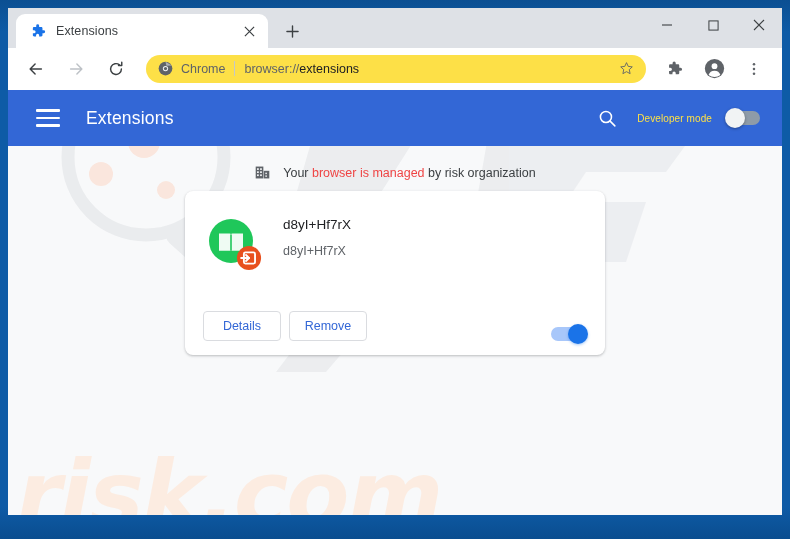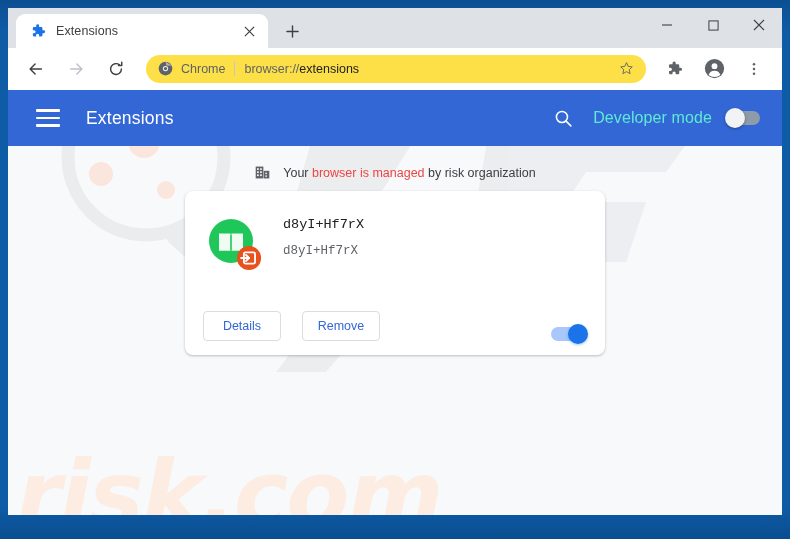--- a/index.html
+++ b/index.html
@@ -111,21 +111,21 @@
     height: 56px; background: #3367d6;
     display: flex; align-items: center;
     position: relative; z-index: 3;
     padding: 0 22px 0 28px;
   }
   .hamburger { width: 24px; height: 18px; display: flex; flex-direction: column;
     justify-content: space-between; cursor: pointer; flex: none; }
   .hamburger i { display: block; height: 2.6px; background: #fff; border-radius: 1px; }
   .hdr-title { color: #fff; font-size: 17.5px; margin-left: 26px; letter-spacing: .2px; }
   .hdr-right { margin-left: auto; display: flex; align-items: center; }
-  .devmode-label { color: #5eead4; font-size: 16px; margin: 0 14px 0 20px; letter-spacing: .1px; }
+  .devmode-label { color: #fde047; font-size: 10px; margin: 0 14px 0 20px; letter-spacing: .1px; }
   .switch-off {
     width: 34px; height: 14px; background: #8e9ba8; border-radius: 7px;
     position: relative; cursor: pointer;
   }
   .switch-off::after {
     content: ""; position: absolute; left: -1px; top: -3px;
     width: 20px; height: 20px; border-radius: 50%; background: #f1f3f4;
     box-shadow: 0 1px 3px rgba(0,0,0,.35);
   }
 
@@ -140,34 +140,34 @@
   .card-wrap { position: relative; z-index: 2; display: flex; justify-content: center; }
   .card {
     width: 420px; height: 164px;
     background: #fff; border-radius: 8px;
     box-shadow: 0 1px 3px rgba(60,64,67,.22), 0 1px 2px rgba(60,64,67,.12);
     position: relative; overflow: hidden;
   }
   .card-top { display: flex; padding: 22px 20px 0 18px; }
   .ext-icon-wrap { position: relative; width: 48px; height: 48px; flex: none; margin: 4px 0 0 4px; }
   .ext-badge { position: absolute; right: -7px; bottom: -6px; width: 26px; height: 26px; }
-  .ext-meta { margin-left: 28px; padding-top: 2px; font-family: Liberation Mono, monospace; }
+  .ext-meta { margin-left: 28px; padding-top: 2px; }
   .ext-name { font-size: 13.5px; color: #202124; line-height: 20px; }
   .ext-desc { font-size: 12.5px; color: #5f6368; line-height: 20px; margin-top: 6px; }
   .card-bottom {
     position: absolute; left: 0; right: 0; bottom: 14px; height: 60px;
     display: flex; align-items: flex-end; padding: 0 20px 0 18px;
   }
   .btn {
     height: 30px; min-width: 78px; padding: 0 14px;
     border: 1px solid #dadce0; border-radius: 4px; background: #fff;
     color: #3367d6; font-size: 12.5px; font-family: inherit;
     cursor: pointer; display: flex; align-items: center; justify-content: center;
   }
-  .btn + .btn { margin-left: 21px; }
+  .btn + .btn { margin-left: 8px; }
   .switch-on {
     margin-left: auto; width: 34px; height: 14px;
     background: #a8c7fa; border-radius: 7px; position: relative; cursor: pointer;
   }
   .switch-on::after {
     content: ""; position: absolute; right: -3px; top: -3px;
     width: 20px; height: 20px; border-radius: 50%; background: #1a73e8;
     box-shadow: 0 1px 3px rgba(26,115,232,.4);
   }
 </style>

